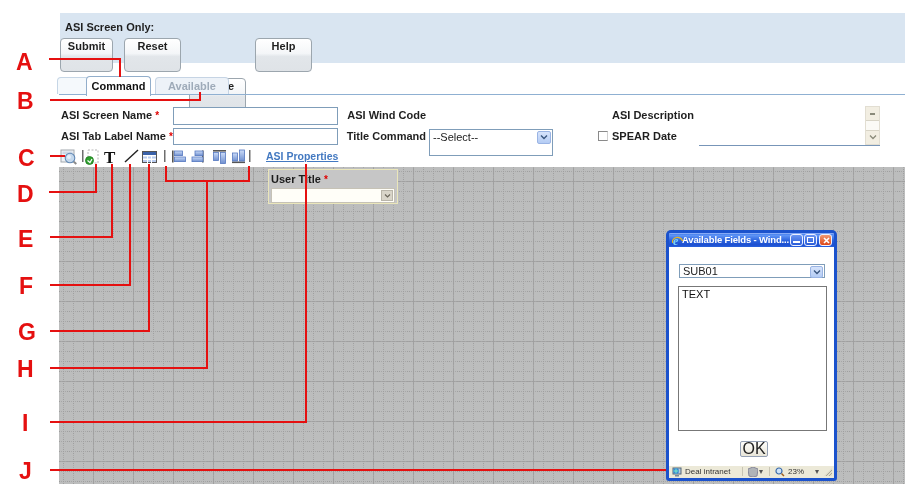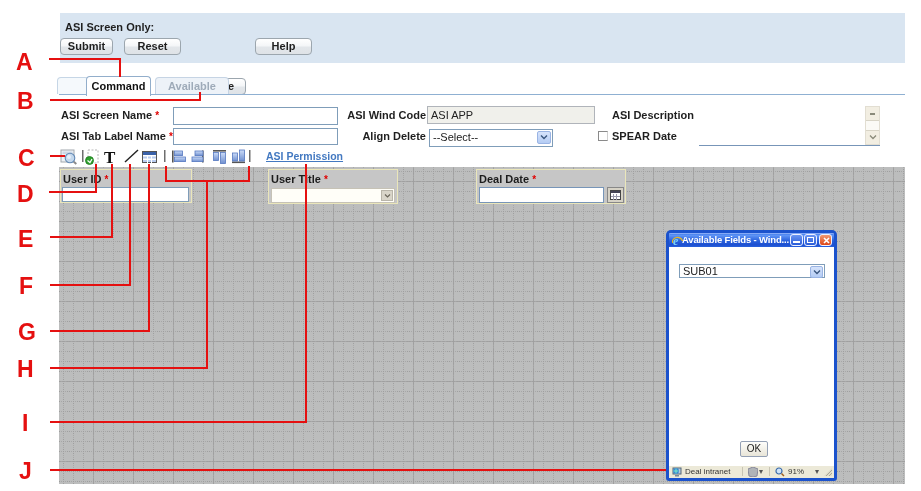--- a/index.html
+++ b/index.html
@@ -2,21 +2,21 @@
 <html><head>
 <meta charset="utf-8">
 <style>
 html,body{margin:0;padding:0;background:#fff;}
 #page{position:relative;width:921px;height:491px;font-family:"Liberation Sans",sans-serif;overflow:hidden;}
 .abs{position:absolute;}
 .lbl{position:absolute;font-weight:bold;font-size:11px;color:#1f1f1f;white-space:nowrap;}
 .ast{color:#e00000;font-size:10px;}
 
 #band{left:60px;top:13px;width:845px;height:50px;background:#d9e5f1;}
-.btn{position:absolute;top:38px;height:17px;border:1px solid #9ca6ae;border-radius:4px;background:linear-gradient(180deg,#ffffff 0%,#f4f6f8 45%,#e2e6ea 55%,#dfe3e7 100%);font-weight:bold;font-size:11px;color:#1f1f1f;text-align:center;line-height:15px;box-sizing:border-box;}
+.btn{position:absolute;top:38px;height:34px;border:1px solid #9ca6ae;border-radius:4px;background:linear-gradient(180deg,#ffffff 0%,#f4f6f8 45%,#e2e6ea 55%,#dfe3e7 100%);font-weight:bold;font-size:11px;color:#1f1f1f;text-align:center;line-height:15px;box-sizing:border-box;}
 
 .tabline{left:59px;top:94px;width:846px;height:1px;background:#8fb0d2;}
 #tabstub{left:57px;top:77px;width:32px;height:17px;background:#f5f9fc;border:1px solid #c6d6e6;border-bottom:none;border-radius:4px 4px 0 0;box-sizing:border-box;}
 #tab1{left:86px;top:76px;width:65px;height:20px;background:#ffffff;border:1px solid #92aecb;border-bottom:none;border-radius:4px 4px 0 0;box-sizing:border-box;text-align:center;font-weight:bold;font-size:11px;color:#111;line-height:19px;}
 #tab2{left:155px;top:77px;width:74px;height:17px;background:#edf2f8;border:1px solid #c6d4e4;border-bottom:none;border-radius:4px 4px 0 0;box-sizing:border-box;text-align:center;font-weight:bold;font-size:11px;color:#9fabb9;line-height:17px;}
 
 .inp{position:absolute;background:#fff;border:1px solid #7f9db9;box-sizing:border-box;font-size:11px;color:#222;}
 
 #canvas{left:59px;top:167px;width:846px;height:317px;background-color:#bcbdbd;}
 .panel{position:absolute;border:1px solid #eae6ba;background:#c6c6c6;box-sizing:border-box;}
@@ -43,39 +43,38 @@
   <div class="btn" style="left:255px;width:57px;">Help</div>
 
   <div class="tabline abs"></div>
   <div id="tabstub" class="abs"></div>
   <div id="tab2" class="abs">Available</div>
   <div id="tab1" class="abs">Command</div>
 
   <div class="lbl" style="left:61px;top:109px;">ASI Screen Name <span class="ast">*</span></div>
   <div class="inp" style="left:173px;top:107px;width:165px;height:18px;"></div>
   <div class="lbl" style="left:330px;top:109px;width:96px;text-align:right;">ASI Wind Code</div>
-  <div class="inp" style="left:427px;top:106px;width:168px;height:18px;background:#f0f0eb;border-color:#b0b4ba;line-height:16px;padding-left:3px;">ASI APP</div>
   <div class="lbl" style="left:612px;top:109px;">ASI Description</div>
 
   <div class="abs" style="left:699px;top:106px;width:181px;height:39px;border-bottom:1px solid #7795b8;"></div>
   <div class="abs" style="left:865px;top:106px;width:15px;height:39px;background:#fbfaf6;border:1px solid #e2ded2;box-sizing:border-box;">
     <div class="abs" style="left:0;top:0;width:13px;height:13px;background:#f2eee2;border-bottom:1px solid #d8d4c6;">
         <div class="abs" style="left:4px;top:6px;width:5px;height:2px;background:#8a8a7a;"></div>
       </div>
     <div class="abs" style="left:0;bottom:0;width:13px;height:13px;background:#f2eee2;border-top:1px solid #d8d4c6;">
         <svg class="abs" style="left:3px;top:4px;" width="8" height="5" viewBox="0 0 8 5">
           <path d="M1 0.5 L4 3.5 L7 0.5" fill="none" stroke="#8a8a7a" stroke-width="1.3"></path>
         </svg>
       </div>
   </div>
 
   <div class="lbl" style="left:61px;top:130px;">ASI Tab Label Name <span class="ast">*</span></div>
   <div class="inp" style="left:173px;top:128px;width:165px;height:17px;"></div>
-  <div class="lbl" style="left:330px;top:130px;width:96px;text-align:right;">Align Delete</div>
-  <div class="inp" style="left:429px;top:129px;width:124px;height:18px;line-height:15px;padding-left:3px;">--Select--
+  <div class="lbl" style="left:330px;top:130px;width:96px;text-align:right;">Title Command</div>
+  <div class="inp" style="left:429px;top:129px;width:124px;height:27px;line-height:15px;padding-left:3px;">--Select--
     <div class="abs" style="right:1px;top:1px;width:14px;height:13px;background:linear-gradient(180deg,#d6e3fb,#b4ccf4);border:1px solid #9ab4e4;border-radius:2px;box-sizing:border-box;">
         <svg class="abs" style="left:2px;top:3px;" width="8" height="5" viewBox="0 0 8 5">
           <path d="M1 0.5 L4 3.5 L7 0.5" fill="none" stroke="#3a567e" stroke-width="1.4"></path>
         </svg>
       </div>
   </div>
   <div class="abs" style="left:598px;top:131px;width:10px;height:10px;border:1px solid #8a8a8a;border-right-color:#d0d0d0;box-sizing:border-box;background:#fff;"></div>
   <div class="lbl" style="left:612px;top:130px;">SPEAR Date</div>
 
   <svg class="abs" style="left:58px;top:148px;" width="200" height="18" viewBox="0 0 200 18">
@@ -122,21 +121,21 @@
     <rect x="181.5" y="2" width="5" height="11" fill="url(#bg1)" stroke="#5578c0" stroke-width="0.8"></rect>
 
     <rect x="191" y="2" width="1.5" height="12" fill="#6e6e6e"></rect>
     <defs>
       <linearGradient id="bg1" x1="0" y1="0" x2="0" y2="1">
         <stop offset="0" stop-color="#ccdcf8"></stop>
           <stop offset="1" stop-color="#7090d0"></stop>
       </linearGradient>
     </defs>
   </svg>
-  <div class="abs" style="left:266px;top:150px;font-weight:bold;font-size:10.5px;color:#4379c1;text-decoration:underline;">ASI Permission</div>
+  <div class="abs" style="left:266px;top:150px;font-weight:bold;font-size:10.5px;color:#4379c1;text-decoration:underline;">ASI Properties</div>
 
   <div id="canvas" class="abs"><svg width="846" height="317">
     <defs>
       <pattern id="gmin" width="10" height="10" patternUnits="userSpaceOnUse">
         <rect x="0" y="4" width="1" height="1" fill="#9e9e9e"></rect>
             <rect x="2" y="4" width="1" height="1" fill="#a8a8a8"></rect>
             <rect x="4" y="4" width="1" height="1" fill="#9e9e9e"></rect>
             <rect x="6" y="4" width="1" height="1" fill="#a8a8a8"></rect>
             <rect x="8" y="4" width="1" height="1" fill="#9e9e9e"></rect>
         <rect x="4" y="0" width="1" height="1" fill="#a8a8a8"></rect>
@@ -146,47 +145,29 @@
       </pattern>
       <pattern id="gmaj" width="40" height="40" patternUnits="userSpaceOnUse">
         <rect x="0" y="14" width="40" height="1" fill="#a2a2a2"></rect>
             <rect x="34" y="0" width="1" height="40" fill="#a2a2a2"></rect>
       </pattern>
     </defs>
     <rect width="846" height="317" fill="url(#gmaj)"></rect>
     <rect width="846" height="317" fill="url(#gmin)"></rect>
   </svg></div>
 
-  <div class="panel" style="left:60px;top:169px;width:132px;height:34px;">
-    <div class="pband"></div>
-    <div class="plbl">User ID <span class="ast">*</span></div>
-    <div class="inp" style="left:1px;top:17px;width:127px;height:15px;"></div>
-  </div>
   <div class="panel" style="left:268px;top:169px;width:130px;height:35px;">
     <div class="pband"></div>
     <div class="plbl">User Title <span class="ast">*</span></div>
     <div class="inp" style="left:2px;top:18px;width:124px;height:15px;background:#fffef8;border-color:#c6c2b6;">
       <div class="abs" style="right:1px;top:1px;width:12px;height:11px;background:#d9d5c9;border:1px solid #b9b5a9;box-sizing:border-box;">
           <svg class="abs" style="left:1.5px;top:3px;" width="7" height="4" viewBox="0 0 7 4">
             <path d="M1 0.5 L3.5 3 L6 0.5" fill="none" stroke="#6a665a" stroke-width="1.2"></path>
           </svg>
         </div>
-    </div>
-  </div>
-  <div class="panel" style="left:476px;top:169px;width:150px;height:35px;">
-    <div class="pband"></div>
-    <div class="plbl">Deal Date <span class="ast">*</span></div>
-    <div class="inp" style="left:2px;top:17px;width:125px;height:16px;border-color:#7795b8;"></div>
-    <div class="abs" style="left:130px;top:17px;width:17px;height:16px;background:#d6d2c6;border:1px solid #888;box-sizing:border-box;">
-      <div class="abs" style="left:2px;top:2px;width:11px;height:10px;background:#fff;border:1px solid #444;box-sizing:border-box;">
-        <div class="abs" style="left:0;top:0;width:9px;height:2px;background:#445;"></div>
-        <div class="abs" style="left:2px;top:3px;width:1px;height:6px;background:#99a;"></div>
-        <div class="abs" style="left:5px;top:3px;width:1px;height:6px;background:#99a;"></div>
-        <div class="abs" style="left:0;top:5px;width:9px;height:1px;background:#99a;"></div>
-      </div>
     </div>
   </div>
 
   <div class="rletter" style="left:16px;top:49px;">A</div>
   <div class="rletter" style="left:17px;top:88px;">B</div>
   <div class="rletter" style="left:18px;top:145px;">C</div>
   <div class="rletter" style="left:17px;top:181px;">D</div>
   <div class="rletter" style="left:18px;top:226px;">E</div>
   <div class="rletter" style="left:19px;top:273px;">F</div>
   <div class="rletter" style="left:18px;top:319px;">G</div>
@@ -238,40 +219,41 @@
           </svg>
         </div>
     </div>
     <div class="inp" style="left:10px;top:31px;width:146px;height:14px;line-height:12px;padding-left:3px;">SUB01
       <div class="abs" style="right:1px;top:1px;width:13px;height:12px;background:linear-gradient(180deg,#d6e3fb,#b4ccf4);border:1px solid #9ab4e4;border-radius:2px;box-sizing:border-box;">
           <svg class="abs" style="left:2px;top:3px;" width="8" height="5" viewBox="0 0 8 5">
             <path d="M1 0.5 L4 3.5 L7 0.5" fill="none" stroke="#3a567e" stroke-width="1.4"></path>
           </svg>
         </div>
     </div>
-    <div class="abs" style="left:71px;top:208px;width:28px;height:16px;background:linear-gradient(180deg,#fdfdfb,#e8e5d8);border:1px solid #94a0b4;border-radius:2px;box-sizing:border-box;text-align:center;font-size:10px;color:#222;line-height:14px;">OK</div>
+    <div class="abs" style="left:9px;top:53px;width:149px;height:145px;background:#fff;border:1px solid #777;box-sizing:border-box;font-size:11px;color:#111;padding:1px 0 0 3px;">TEXT</div>
+    <div class="abs" style="left:71px;top:208px;width:28px;height:16px;background:linear-gradient(180deg,#fdfdfb,#e8e5d8);border:1px solid #94a0b4;border-radius:2px;box-sizing:border-box;text-align:center;font-size:16px;color:#222;line-height:14px;">OK</div>
     <div id="pstatus">
       <svg class="abs" style="left:3px;top:1px;" width="10" height="10" viewBox="0 0 10 10">
         <rect x="1" y="1" width="8" height="6" fill="#b8cce0" stroke="#567"></rect>
         <circle cx="4" cy="4" r="3" fill="#3a8ad0"></circle>
         <path d="M1.5 4 h5 M4 1.5 v5" stroke="#8fc" stroke-width="0.8" fill="none"></path>
         <rect x="3" y="8" width="4" height="1.5" fill="#789"></rect>
       </svg>
       <span class="abs" style="left:16px;top:1px;">Deal intranet</span>
       <div class="abs" style="left:73px;top:1px;width:1px;height:9px;background:#c8c4b4;"></div>
       <svg class="abs" style="left:79px;top:1px;" width="10" height="10" viewBox="0 0 10 10">
         <path d="M5 0 L10 2 L9 9 L5 10 L1 9 L0 2 Z" fill="#b0b4b8" stroke="#889"></path>
       </svg>
       <span class="abs" style="left:90px;top:1px;color:#555;">▾</span>
       <div class="abs" style="left:100px;top:1px;width:1px;height:9px;background:#c8c4b4;"></div>
       <svg class="abs" style="left:106px;top:1px;" width="10" height="10" viewBox="0 0 10 10">
         <circle cx="4" cy="4" r="3" fill="#cfe4f8" stroke="#3a6aaa" stroke-width="1.2"></circle>
         <line x1="6.5" y1="6.5" x2="9" y2="9" stroke="#a06020" stroke-width="1.5"></line>
       </svg>
-      <span class="abs" style="left:119px;top:1px;">91%</span>
+      <span class="abs" style="left:119px;top:1px;">23%</span>
       <span class="abs" style="left:146px;top:1px;color:#555;">▾</span>
       <svg class="abs" style="right:1px;bottom:1px;" width="9" height="9" viewBox="0 0 9 9">
         <path d="M8 0 L8 8 L0 8 Z" fill="#e0dcc8"></path>
         <path d="M8 2 L2 8 M8 5 L5 8" stroke="#aaa69a" stroke-width="1"></path>
       </svg>
     </div>
   </div>
 </div>
 
 </body></html>

